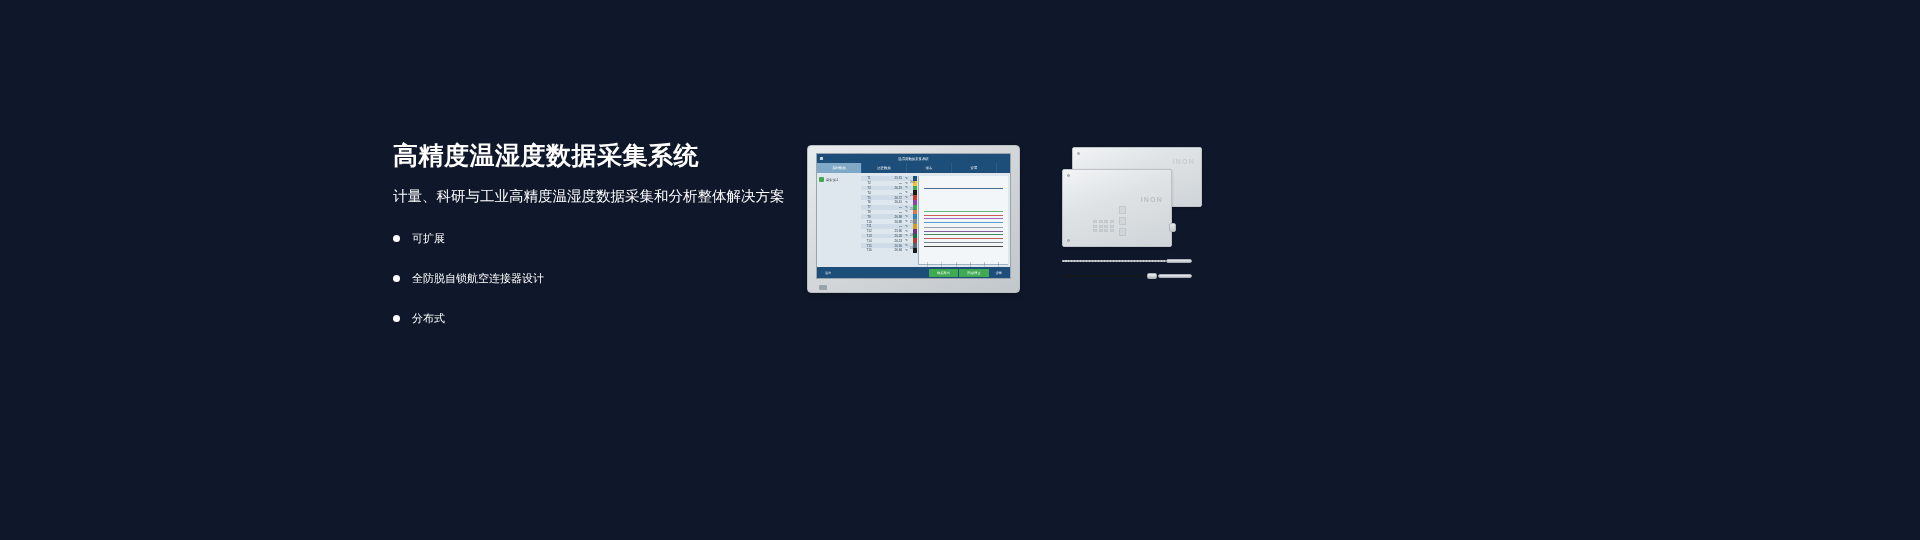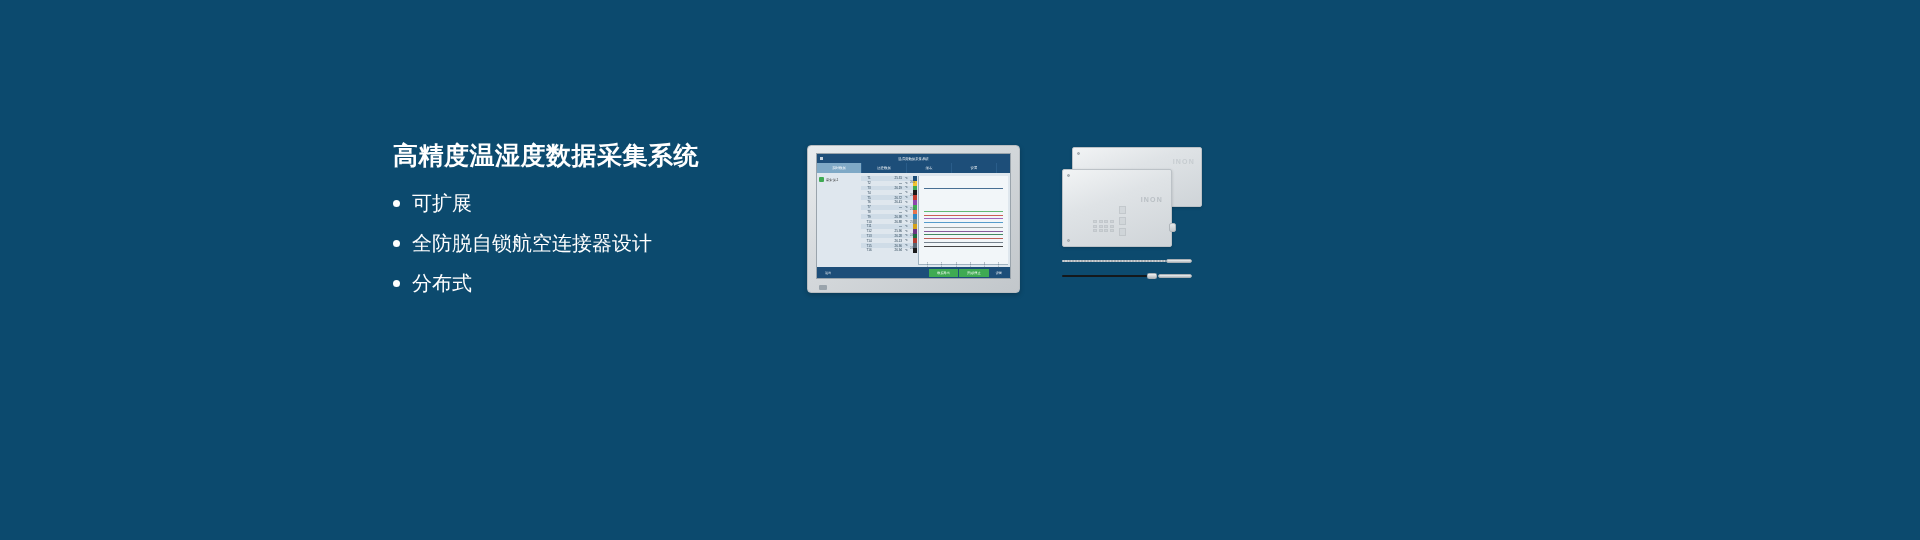--- a/index.html
+++ b/index.html
@@ -10,21 +10,21 @@
   body {
     background: #0086c6;
     position: relative;
     overflow: hidden;
   }
 
   
   .banner {
     position: absolute;
     inset: 0;
-    background: #0c4a6e;
+    background: #0f172a;
   }
   .content {
     position: absolute;
     left: 0; top: 0;
     width: 1920px; height: 540px;
   }
 
   
   .text-block {
     position: absolute;
@@ -59,21 +59,21 @@
     margin-bottom: 14px;
   }
   .bullet-dot {
     width: 7px; height: 7px;
     border-radius: 50%;
     background: #ffffff;
     margin-right: 12px;
     flex: 0 0 auto;
   }
   .feature-label {
-    font-size: 20px;
+    font-size: 11px;
     color: #ffffff;
     white-space: nowrap;
   }
 
   
   .monitor {
     position: absolute;
     left: 807px;
     top: 145px;
     width: 213px;
@@ -347,20 +347,21 @@
   }
 </style>
 </head>
 <body>
 
 <div class="banner">
   <div class="content">
 
     <div class="text-block">
       <div class="headline">高精度温湿度数据采集系统</div>
+      <div class="subhead">计量、科研与工业高精度温湿度数据采集和分析整体解决方案</div>
 
       <ul class="features">
         <li class="feature-item">
           <span class="bullet-dot"></span>
           <span class="feature-label">可扩展</span>
         </li>
         <li class="feature-item">
           <span class="bullet-dot"></span>
           <span class="feature-label">全防脱自锁航空连接器设计</span>
         </li>

